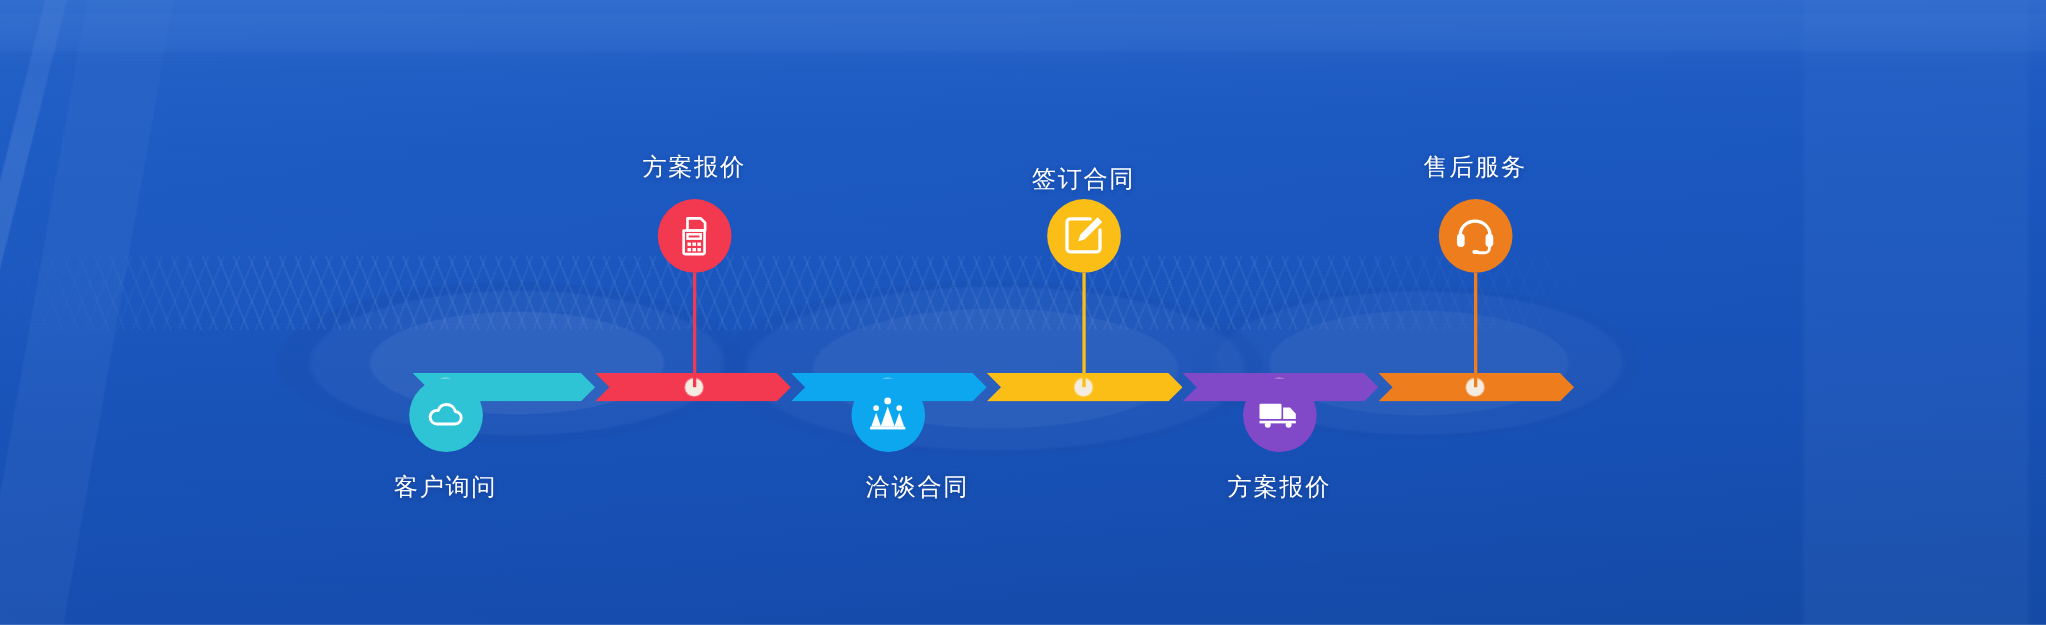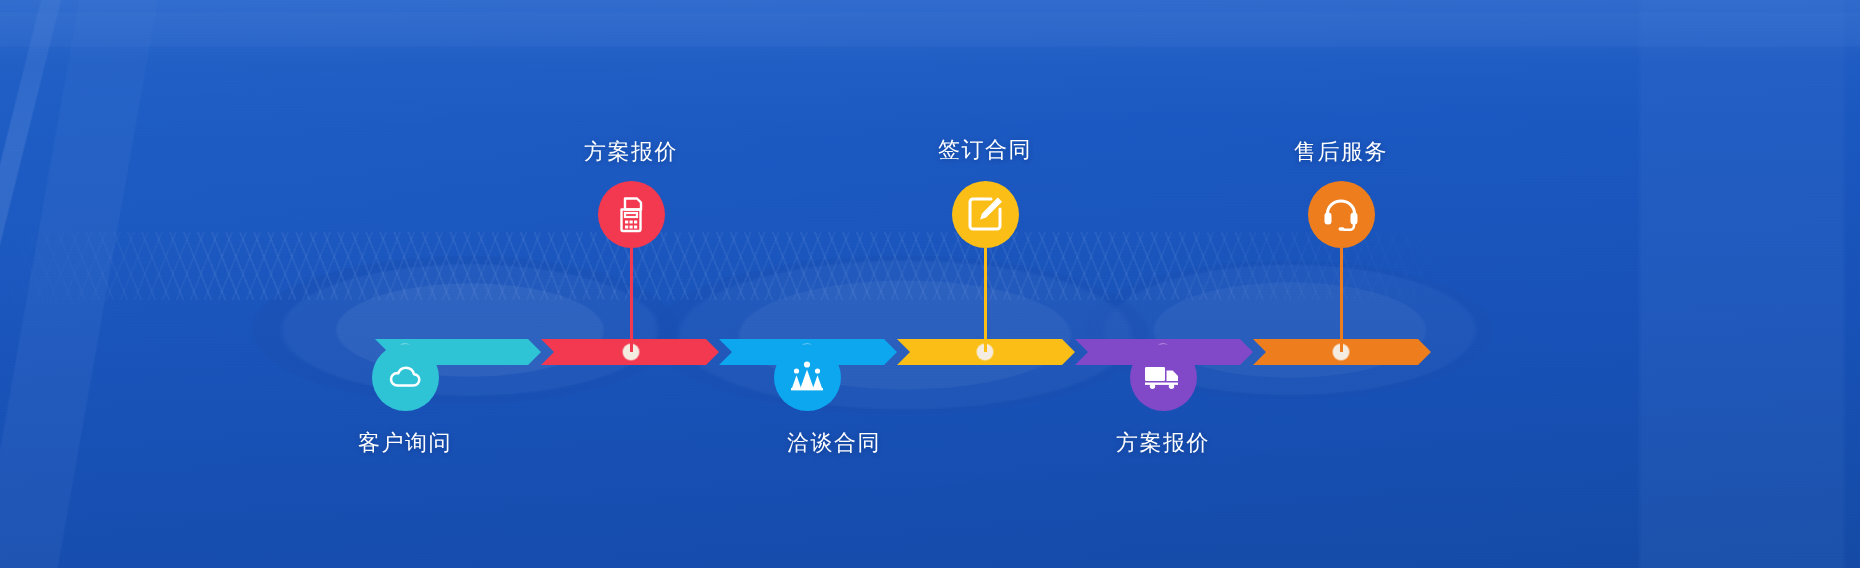--- a/index.html
+++ b/index.html
@@ -215,21 +215,21 @@
         <div class="node-dot" style="left: 985px; top: 352px;"></div>
         <div class="stem" style="left: 983.5px; top: 247.5px; height: 104.5px; background: rgb(250, 190, 22);"></div>
         <div class="bubble" style="left: 985px; top: 180.5px; background: rgb(250, 190, 22);">
           <span>
             <svg width="42" height="42" viewBox="0 0 42 42" fill="none">
               <path d="M27 6H9a3 3 0 0 0-3 3v24a3 3 0 0 0 3 3h24a3 3 0 0 0 3-3V16" stroke="#ffffff" stroke-width="3" stroke-linecap="round" stroke-linejoin="round"></path>
               <path d="M33.8 4.6 38 8.8 22.2 24.6l-6.1 1.9 1.9-6.1L33.8 4.6z" fill="#ffffff"></path>
             </svg>
           </span>
         </div>
-        <div class="caption" style="left: 985px; top: 135px;">签订合同</div>
+        <div class="caption" style="left: 985px; top: 148px;">签订合同</div>
         <div class="node-dot" style="left: 1163px; top: 352px;"></div>
         <div class="stem" style="left: 1161.5px; top: 352px; background: rgb(129, 72, 200);"></div>
         <div class="bubble" style="left: 1163px; top: 343.5px; background: rgb(129, 72, 200);">
           <span>
             <svg width="42" height="42" viewBox="0 0 42 42" fill="none">
               <rect x="3" y="11" width="20" height="14" rx="1.2" fill="#ffffff"></rect>
               <path d="M24.5 14.5h6.2l5.3 5.6v4.9h-11.5v-10.5z" fill="#ffffff"></path>
               <rect x="3" y="26.5" width="33" height="2.4" fill="#ffffff"></rect>
               <circle cx="10.5" cy="30.2" r="2.7" fill="#ffffff"></circle>
               <circle cx="29.5" cy="30.2" r="2.7" fill="#ffffff"></circle>

